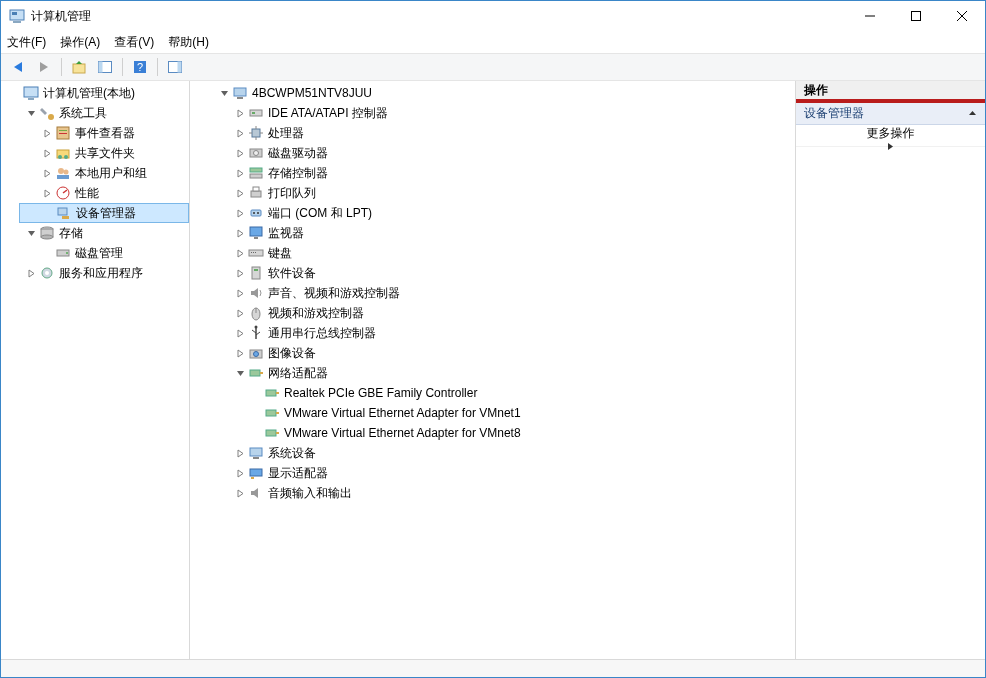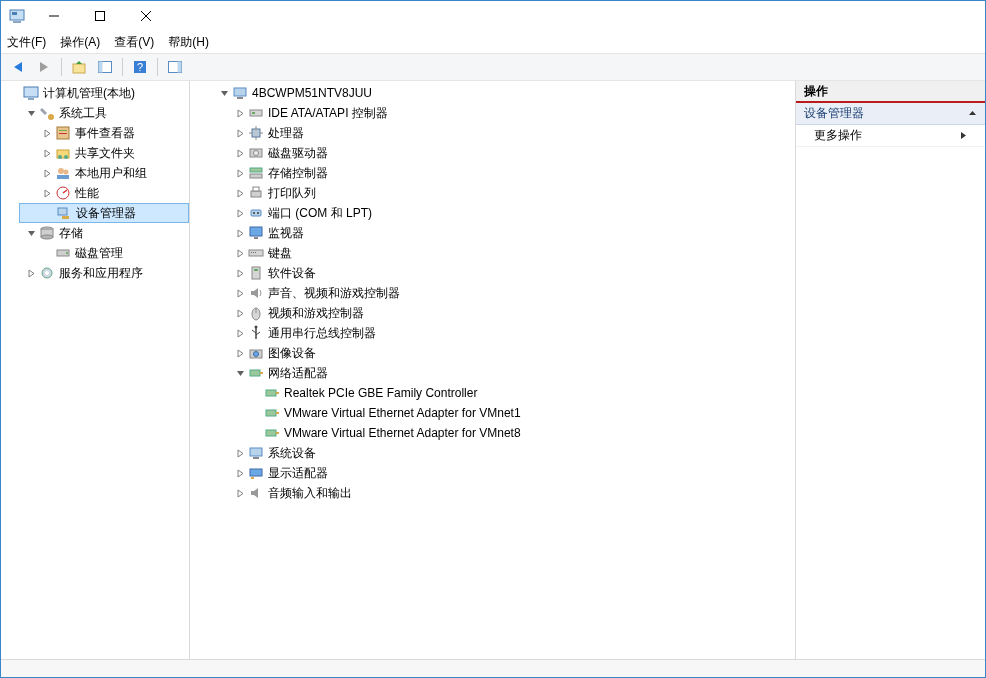--- a/index.html
+++ b/index.html
@@ -16,37 +16,38 @@
 .mainwrap { flex: 1; display: flex; min-height: 0; }
 .leftpane { width: 189px; border-right: 1px solid #d9d9d9; overflow: auto; padding: 2px 0; }
 .centerpane { flex: 1; border-right: 1px solid #d9d9d9; overflow: auto; padding: 2px 0; }
 .rightpane { width: 189px; display: flex; flex-direction: column; }
 .tree-row { display: flex; align-items: center; height: 20px; padding-right: 4px; white-space: nowrap; margin-left: 18px; }
 .tree-row.selected { background: #cde8ff; border: 1px solid #7ab7e8; height: 20px; }
 .indent { display: inline-block; }
 .expander { width: 16px; height: 16px; display: inline-flex; align-items: center; justify-content: center; flex-shrink: 0; }
 .node-icon { width: 16px; height: 16px; margin-right: 4px; flex-shrink: 0; }
 .row-label { margin-left: 0; }
-.rightpane .rp-head { height: 22px; background: #f0f0f0; border-bottom: 2px solid #b91c1c; display: flex; align-items: center; padding: 0 8px; font-weight: bold; }
+.rightpane .rp-head { height: 22px; background: #f0f0f0; border-bottom: 4px solid #b91c1c; display: flex; align-items: center; padding: 0 8px; font-weight: bold; }
 .rightpane .rp-sec { height: 22px; background: #e9eef7; border-bottom: 1px solid #cbd6e8; display: flex; align-items: center; padding: 0 8px; color: #1b3f72; justify-content: space-between; }
-.rightpane .rp-item { height: 22px; display: flex; align-items: center; padding: 0 18px; justify-content: space-between; border-bottom: 1px solid #f1f1f1; }
+.rightpane .rp-item { height: 22px; display: flex; align-items: center; padding: 0 18px; justify-content: space-between; border-bottom: 1px solid #f1f1f1; flex-direction: column; }
 svg { display: block; }
 .statusbar { height: 18px; border-top: 1px solid #d9d9d9; background: #f7f7f7; }
 </style>
 </head>
 <body>
 
 <div class="titlebar">
   <span class="app-icon">
     <svg viewBox="0 0 16 16">
         <rect x="1" y="2" width="14" height="10" fill="#c6dff5" stroke="#4a7fb5"></rect>
         <rect x="4" y="13" width="8" height="2" fill="#8aa8c2"></rect>
         <rect x="3" y="4" width="5" height="3" fill="#4a7fb5"></rect>
       </svg>
   </span>
+  <span class="title">计算机管理</span>
   <div class="winbtn">
       <svg viewBox="0 0 10 10">
         <line x1="0" y1="5" x2="10" y2="5" stroke="#000"></line>
       </svg>
     </div>
   <div class="winbtn">
       <svg viewBox="0 0 10 10">
         <rect x="0.5" y="0.5" width="9" height="9" fill="none" stroke="#000"></rect>
       </svg>
     </div>

